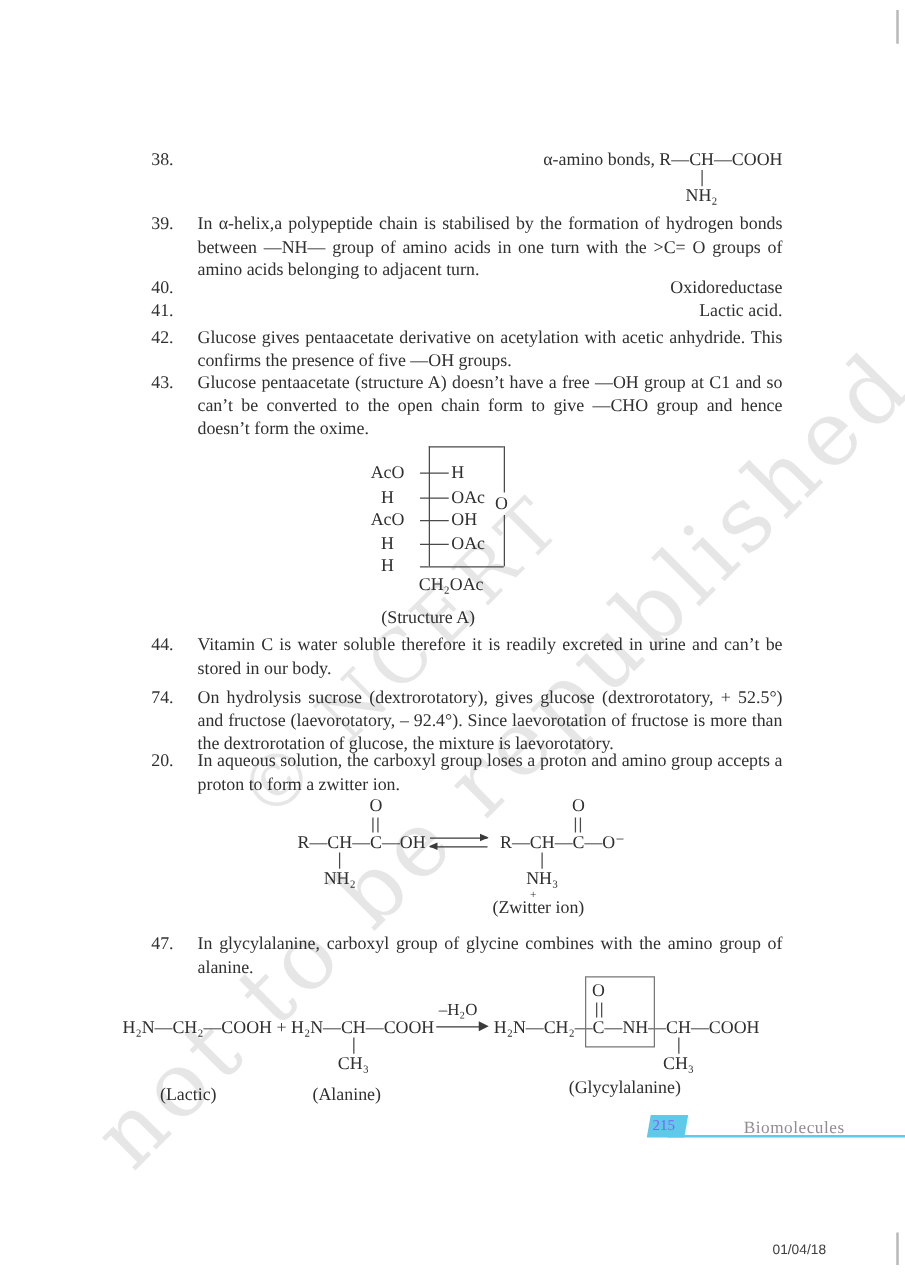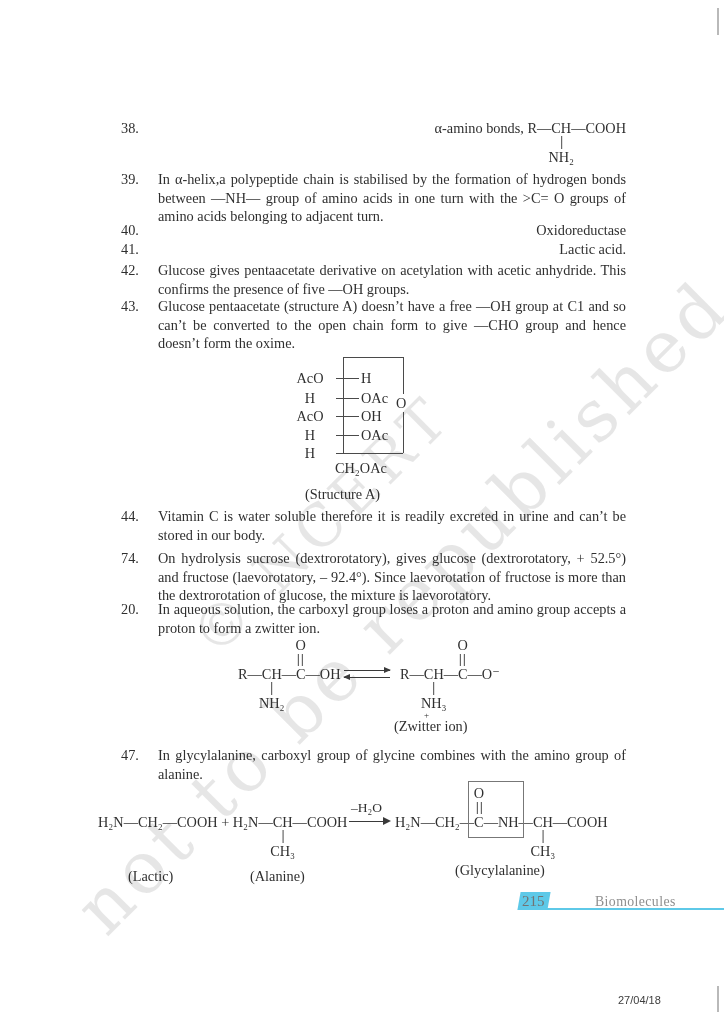--- a/index.html
+++ b/index.html
@@ -44,21 +44,21 @@
   
   .eq{position:absolute;width:46px;height:12px;}
   .eq-l{position:absolute;height:1.1px;background:#3a3a3a;left:0;width:46px;}
   .eq-tri-r{position:absolute;right:-1px;top:-2.6px;width:0;height:0;border-left:7px solid #3a3a3a;border-top:3.2px solid transparent;border-bottom:3.2px solid transparent;}
   .eq-tri-l{position:absolute;left:-1px;top:-2.6px;width:0;height:0;border-right:7px solid #3a3a3a;border-top:3.2px solid transparent;border-bottom:3.2px solid transparent;}
   
   .boxwrap{position:relative;display:inline-block;line-height:16px;}
   .boxrect{position:absolute;left:-6px;right:-5px;top:-33px;bottom:-8px;border:1px solid #777;}
   
   .pagenum-box{position:absolute;left:519px;top:892px;width:30px;height:18px;background:#5ec9e8;transform:skewX(-10deg);}
-  .pagenum-text{position:absolute;left:522px;top:893px;font-size:15px;color:#737373;}
+  .pagenum-text{position:absolute;left:522px;top:893px;font-size:12px;color:#8b5cf6;}
   .chapter{position:absolute;left:558px;top:894px;font-size:13.8px;color:#8e8e8e;letter-spacing:.4px;margin-left:37px;}
   .footer-rule{position:absolute;left:534px;top:908px;width:190px;height:2px;background:#5ec9e8;}
   .date-stamp{position:absolute;left:618px;top:994px;font-size:11px;color:#3d3d3d;font-family:"Liberation Sans",sans-serif;}
   .cropmark{position:absolute;left:717px;width:1.5px;background:#b9b9b9;}
 </style>
 </head>
 <body>
 
 <div class="watermark">
   <div class="wm1">© NCERT</div>
@@ -198,13 +198,13 @@
 
   <div class="cap" style="left:33px;top:90px;">(Lactic)</div>
   <div class="cap" style="left:155px;top:90px;">(Alanine)</div>
   <div class="cap" style="left:360px;top:84px;">(Glycylalanine)</div>
 </div>
 
 <div class="footer-rule"></div>
 <div class="pagenum-box"></div>
 <div class="pagenum-text">215</div>
 <div class="chapter">Biomolecules</div>
-<div class="date-stamp">27/04/18</div>
+<div class="date-stamp">01/04/18</div>
 
 </body></html>

